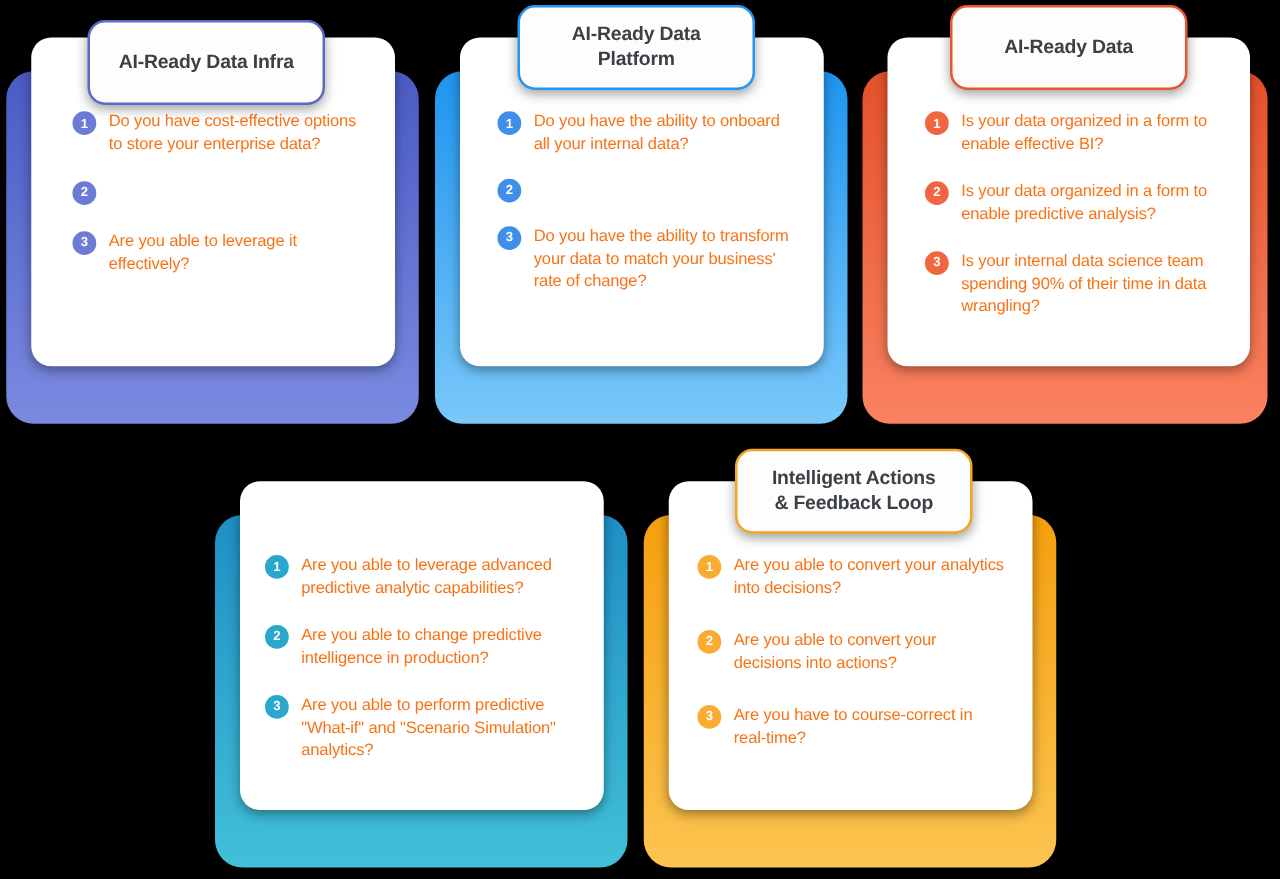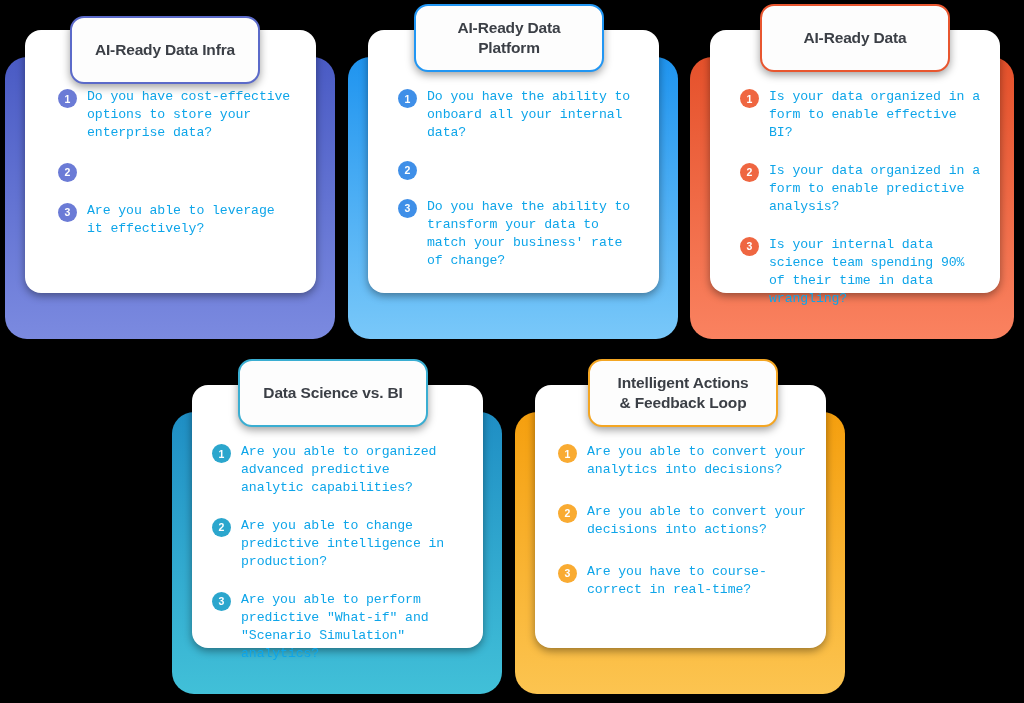--- a/index.html
+++ b/index.html
@@ -78,23 +78,22 @@
     font-weight: bold;
     display: flex;
     align-items: center;
     justify-content: center;
     margin-top: 1px;
   }
   .qtext {
     margin-left: 10px;
     font-size: 13.2px;
     line-height: 1.36;
-    color: #0ea5e9;
+    color: #f97316;
     letter-spacing: -0.1px;
-    font-family: Liberation Mono, monospace;
   }
 </style>
 </head>
 <body>
 
 <div id="board">
     <div class="panel" style="left: 5px; top: 57px; width: 330px; height: 282px; background: linear-gradient(rgb(74, 91, 196) 0%, rgb(123, 138, 224) 100%);"></div>
     <div class="card" style="left: 25px; top: 30px; width: 291px; height: 263px;"></div>
     <div class="title-pill" style="left: 70px; top: 16px; width: 190px; height: 68px; border-color: rgb(91, 106, 201);">
       <div class="title-text">AI-Ready Data Infra</div>
@@ -145,27 +144,24 @@
         <div class="badge" style="background: rgb(239, 102, 65);">2</div>
         <div class="qtext">Is your data organized in a form to enable predictive analysis?</div>
       </div>
       <div class="qitem" style="margin-top: 20px;">
         <div class="badge" style="background: rgb(239, 102, 65);">3</div>
         <div class="qtext">Is your internal data science team spending 90% of their time in data wrangling?</div>
       </div>
     </div>
     <div class="panel" style="left: 172px; top: 412px; width: 330px; height: 282px; background: linear-gradient(rgb(31, 142, 196) 0%, rgb(65, 192, 216) 100%);"></div>
     <div class="card" style="left: 192px; top: 385px; width: 291px; height: 263px;"></div>
-    <div class="title-pill" style="left: 238px; top: 359px; width: 190px; height: 68px; border-color: rgb(58, 174, 210);">
-      <div class="title-text">Data Science vs. BI</div>
-    </div>
     <div class="qlist" style="left: 212px; top: 443px; width: 245px;">
       <div class="qitem">
         <div class="badge" style="background: rgb(43, 166, 205);">1</div>
-        <div class="qtext">Are you able to organized advanced predictive analytic capabilities?</div>
+        <div class="qtext">Are you able to leverage advanced predictive analytic capabilities?</div>
       </div>
       <div class="qitem" style="margin-top: 20px;">
         <div class="badge" style="background: rgb(43, 166, 205);">2</div>
         <div class="qtext">Are you able to change predictive intelligence in production?</div>
       </div>
       <div class="qitem" style="margin-top: 20px;">
         <div class="badge" style="background: rgb(43, 166, 205);">3</div>
         <div class="qtext">Are you able to perform predictive "What-if" and "Scenario Simulation" analytics?</div>
       </div>
     </div>

